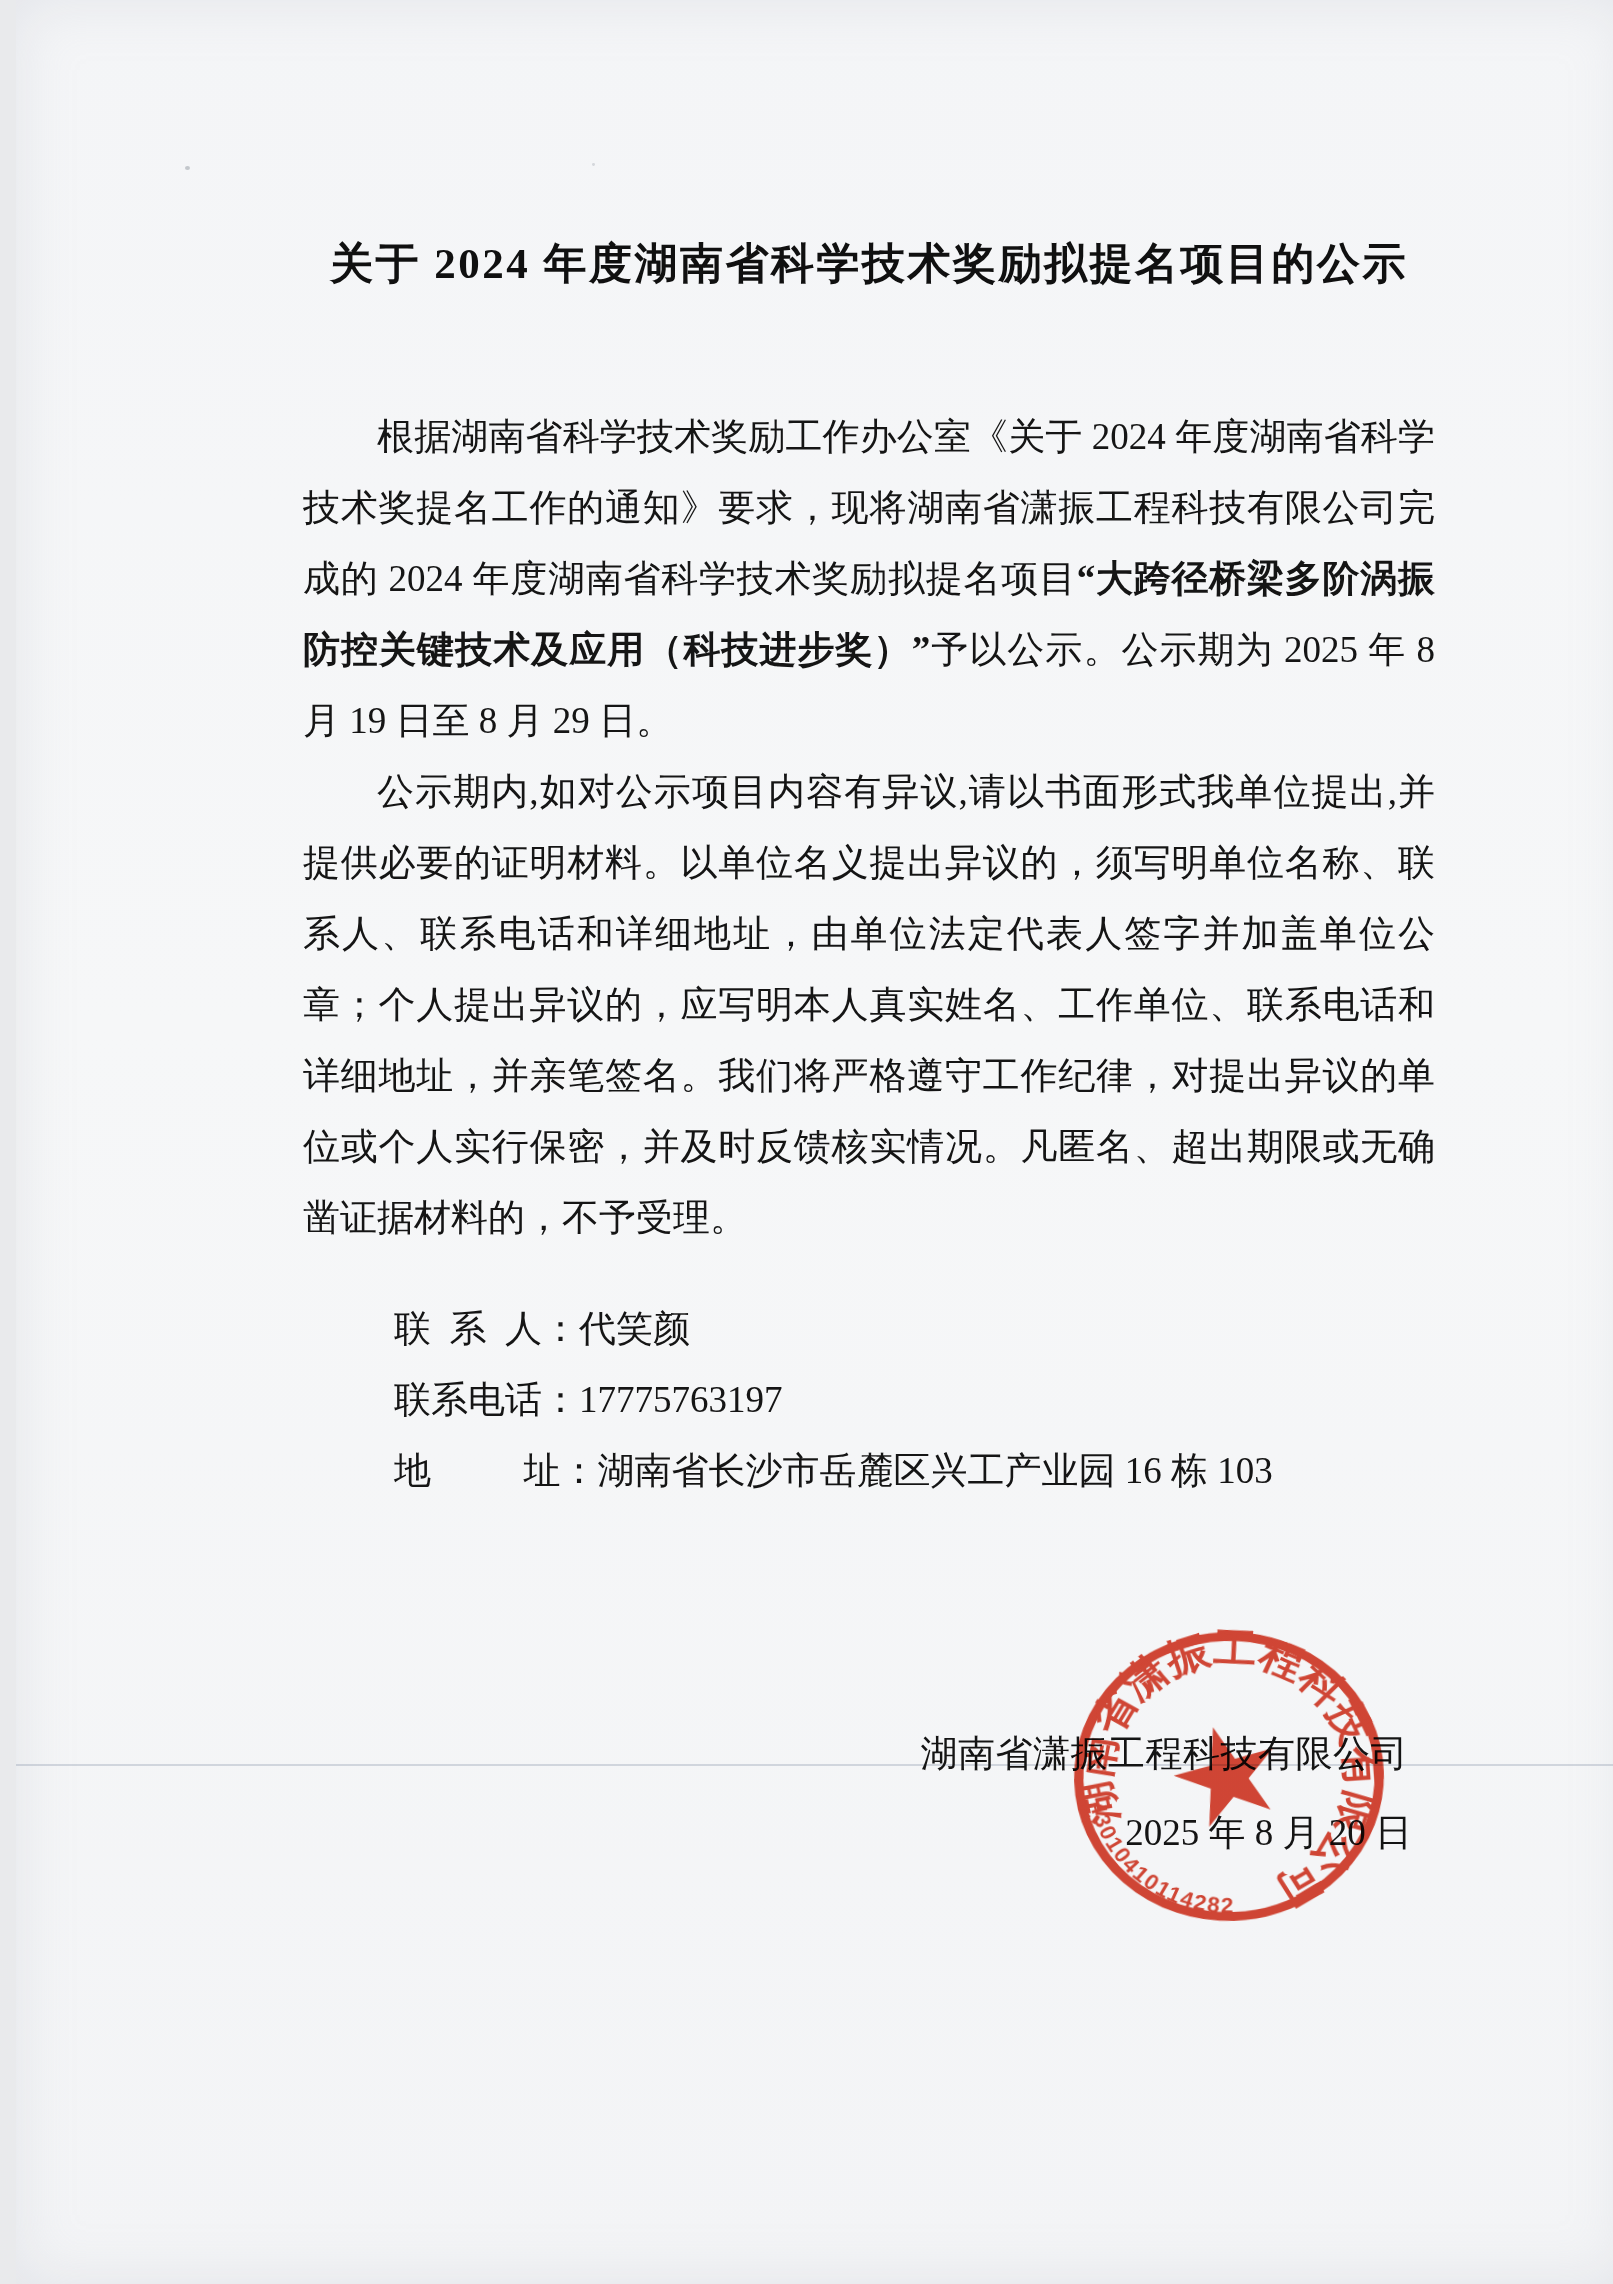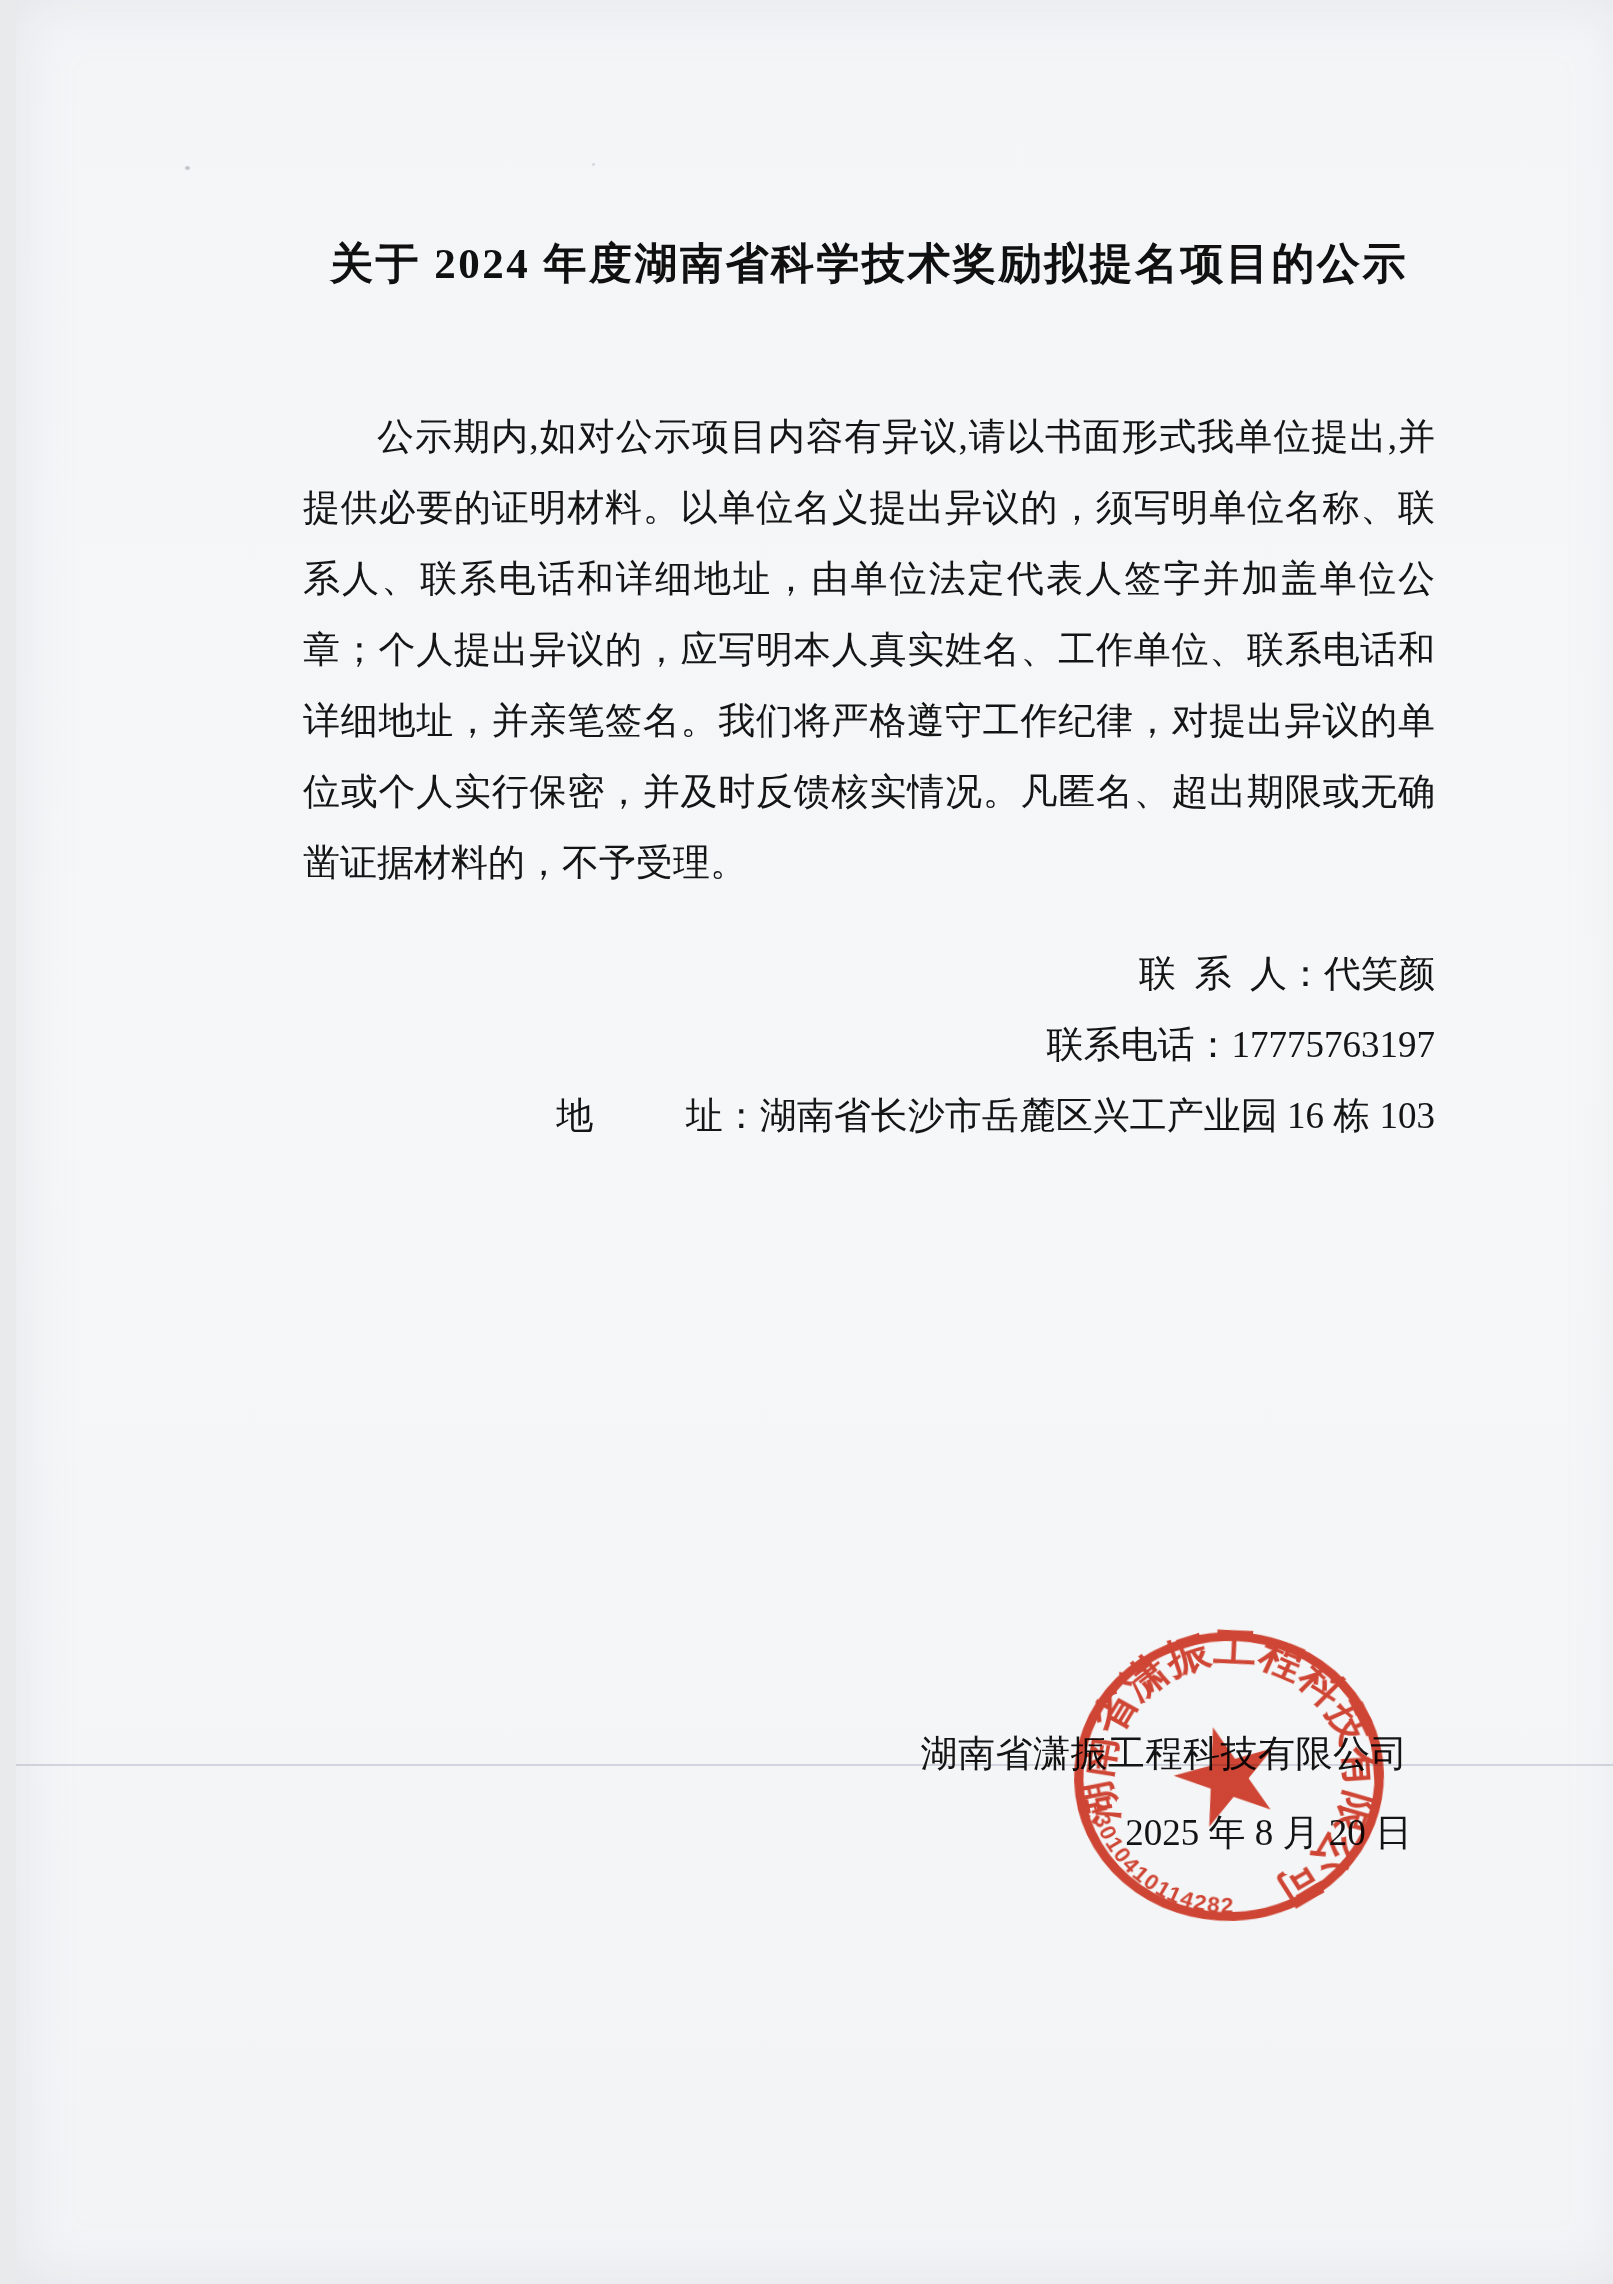--- a/index.html
+++ b/index.html
@@ -28,21 +28,21 @@
     text-align:center;white-space:nowrap;color:#101010;
   }
   .content{
     position:absolute;left:287px;top:401px;width:1132px;
     font-size:37px;line-height:71px;text-align:justify;
     color:#151515;
   }
   .para{margin:0;text-indent:2em;}
   .bold-seg{font-weight:bold;}
   .contacts{margin-top:40px;padding-left:91px;}
-  .contact-line{white-space:pre;text-align:right;}
+  .contact-line{white-space:pre;text-align:left;}
   .clabel,.cvalue{display:inline;}
   .sig-company{
     position:absolute;top:1729px;right:221px;
     font-size:37px;letter-spacing:0.5px;white-space:nowrap;color:#141414;
   }
   .sig-date{
     position:absolute;top:1808px;right:217px;
     font-size:37px;white-space:nowrap;color:#141414;
   }
   .seal{
@@ -60,20 +60,21 @@
 
 <div class="page">
 
   <span class="speck a"></span>
   <span class="speck b"></span>
   <div class="scanline"></div>
 
   <h1 class="title">关于 2024 年度湖南省科学技术奖励拟提名项目的公示</h1>
 
   <div class="content">
+    <p class="para"><span>根据湖南省科学技术奖励工作办公室《关于 2024 年度湖南省科学技术奖提名工作的通知》要求，现将湖南省潇振工程科技有限公司完成的 2024 年度湖南省科学技术奖励拟提名项目</span><span class="bold-seg">“大跨径桥梁多阶涡振防控关键技术及应用（科技进步奖）”</span><span>予以公示。公示期为 2025 年 8 月 19 日至 8 月 29 日。</span></p>
 
     <p class="para">公示期内,如对公示项目内容有异议,请以书面形式我单位提出,并提供必要的证明材料。以单位名义提出异议的，须写明单位名称、联系人、联系电话和详细地址，由单位法定代表人签字并加盖单位公章；个人提出异议的，应写明本人真实姓名、工作单位、联系电话和详细地址，并亲笔签名。我们将严格遵守工作纪律，对提出异议的单位或个人实行保密，并及时反馈核实情况。凡匿名、超出期限或无确凿证据材料的，不予受理。</p>
 
     <div class="contacts">
       <div class="contact-line"><span class="clabel">联 系 人：</span><span class="cvalue">代笑颜</span></div>
       <div class="contact-line"><span class="clabel">联系电话：</span><span class="cvalue">17775763197</span></div>
       <div class="contact-line"><span class="clabel">地     址：</span><span class="cvalue">湖南省长沙市岳麓区兴工产业园 16 栋 103</span></div>
     </div>
   </div>
 

